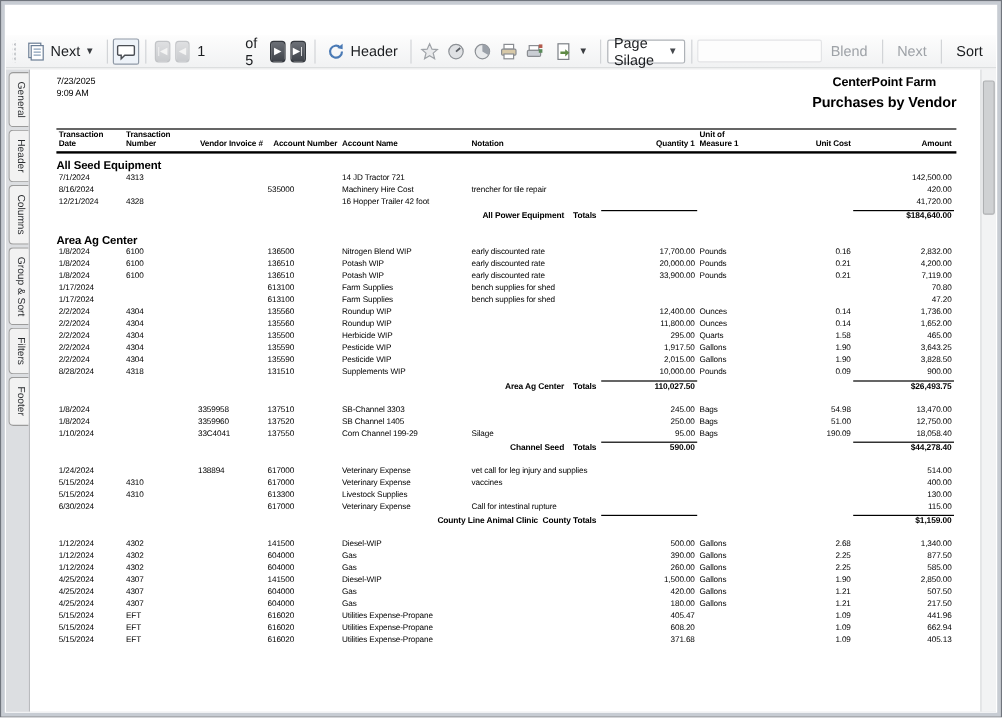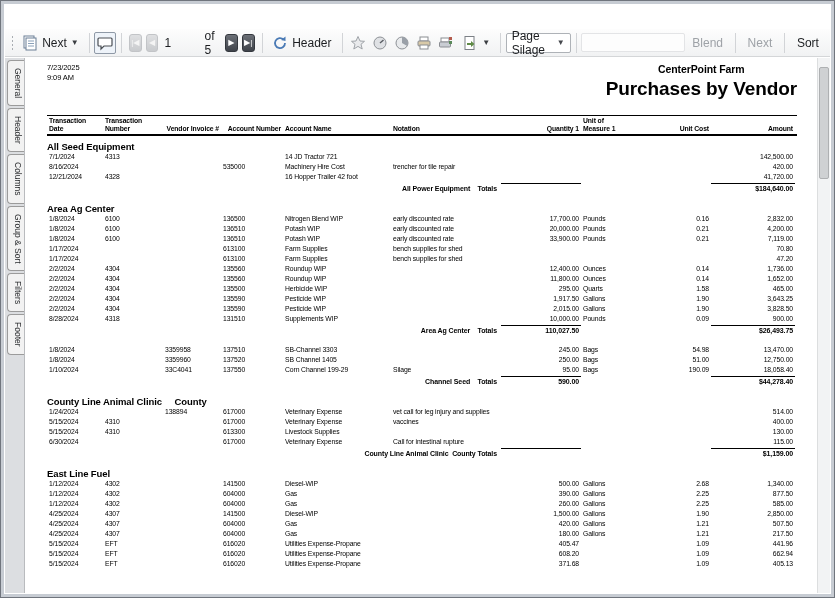--- a/index.html
+++ b/index.html
@@ -53,21 +53,21 @@
     border-radius:4px 0 0 4px;padding:7px 1px;margin-left:2px;text-align:center;cursor:default;}
   .viewport{flex:1;background:#ffffff;border-left:1px solid #b9bbbe;overflow:hidden;position:relative;}
   .scrollbar{width:13px;background:#f2f3f4;border-left:1px solid #dcdedf;position:relative;flex:0 0 auto;}
   .scroll-thumb{position:absolute;left:1px;right:1px;top:9px;height:112px;background:#cfd1d3;border:1px solid #aeb0b2;border-radius:2px;}
   
   .page{width:100%;height:100%;padding:5px 20px 0 22px;letter-spacing:-0.1px;color:#000;}
   .meta{display:flex;align-items:flex-start;}
   .meta-left{flex:1;font-size:7.5px;line-height:10px;}
   .meta-center{text-align:center;}
   .company{font-size:10.5px;font-weight:bold;}
-  .rtitle{font-size:19px;font-weight:bold;margin-top:3px;}
+  .rtitle{font-size:12px;font-weight:bold;margin-top:3px;}
   .meta-right{flex:1;text-align:right;font-size:7.5px;}
   .grid10{display:grid;grid-template-columns:56px 60px 58px 62px 108px 110px 80px 72px 58px 84px;}
   .thead{margin-top:15px;border-top:1px solid #000;border-bottom:2px solid #000;padding:1px 0 1px 0;}
   .hcell{font-size:6.8px;font-weight:bold;line-height:8px;padding:0 2px;display:flex;flex-direction:column;justify-content:flex-end;}
   .trow{height:10px;}
   .cell{font-size:6.8px;line-height:10px;padding:0 2px;white-space:nowrap;overflow:hidden;}
   .group{margin-top:9px;}
   .group:first-child{margin-top:5px;}
   .group-title{font-size:9.5px;font-weight:bold;height:11px;line-height:11px;white-space:pre;}
   .totals{height:11px;margin-top:1px;}
@@ -468,21 +468,20 @@
               </div>
               <div class="totals grid10">
                 <div class="tlab">Channel Seed    Totals</div>
                 <div class="tline">590.00</div>
                 <div class="tspace"></div>
                 <div class="tspace"></div>
                 <div class="tline">$44,278.40</div>
               </div>
             </div>
             <div class="group">
-              <div class="group-title">County Line Animal Clinic     County</div>
               <div class="trow grid10">
                 <div class="cell" style="text-align: left;">1/24/2024</div>
                 <div class="cell" style="text-align: left;"></div>
                 <div class="cell" style="text-align: left;">138894</div>
                 <div class="cell" style="text-align: left;">617000</div>
                 <div class="cell" style="text-align: left;">Veterinary Expense</div>
                 <div class="cell" style="text-align: left;">vet call for leg injury and supplies</div>
                 <div class="cell" style="text-align: right;"></div>
                 <div class="cell" style="text-align: left;"></div>
                 <div class="cell" style="text-align: right;"></div>
@@ -526,21 +525,20 @@
               </div>
               <div class="totals grid10">
                 <div class="tlab">County Line Animal Clinic  County Totals</div>
                 <div class="tline"></div>
                 <div class="tspace"></div>
                 <div class="tspace"></div>
                 <div class="tline">$1,159.00</div>
               </div>
             </div>
             <div class="group">
-              <div class="group-title">East Line Fuel</div>
               <div class="trow grid10">
                 <div class="cell" style="text-align: left;">1/12/2024</div>
                 <div class="cell" style="text-align: left;">4302</div>
                 <div class="cell" style="text-align: left;"></div>
                 <div class="cell" style="text-align: left;">141500</div>
                 <div class="cell" style="text-align: left;">Diesel-WIP</div>
                 <div class="cell" style="text-align: left;"></div>
                 <div class="cell" style="text-align: right;">500.00</div>
                 <div class="cell" style="text-align: left;">Gallons</div>
                 <div class="cell" style="text-align: right;">2.68</div>

